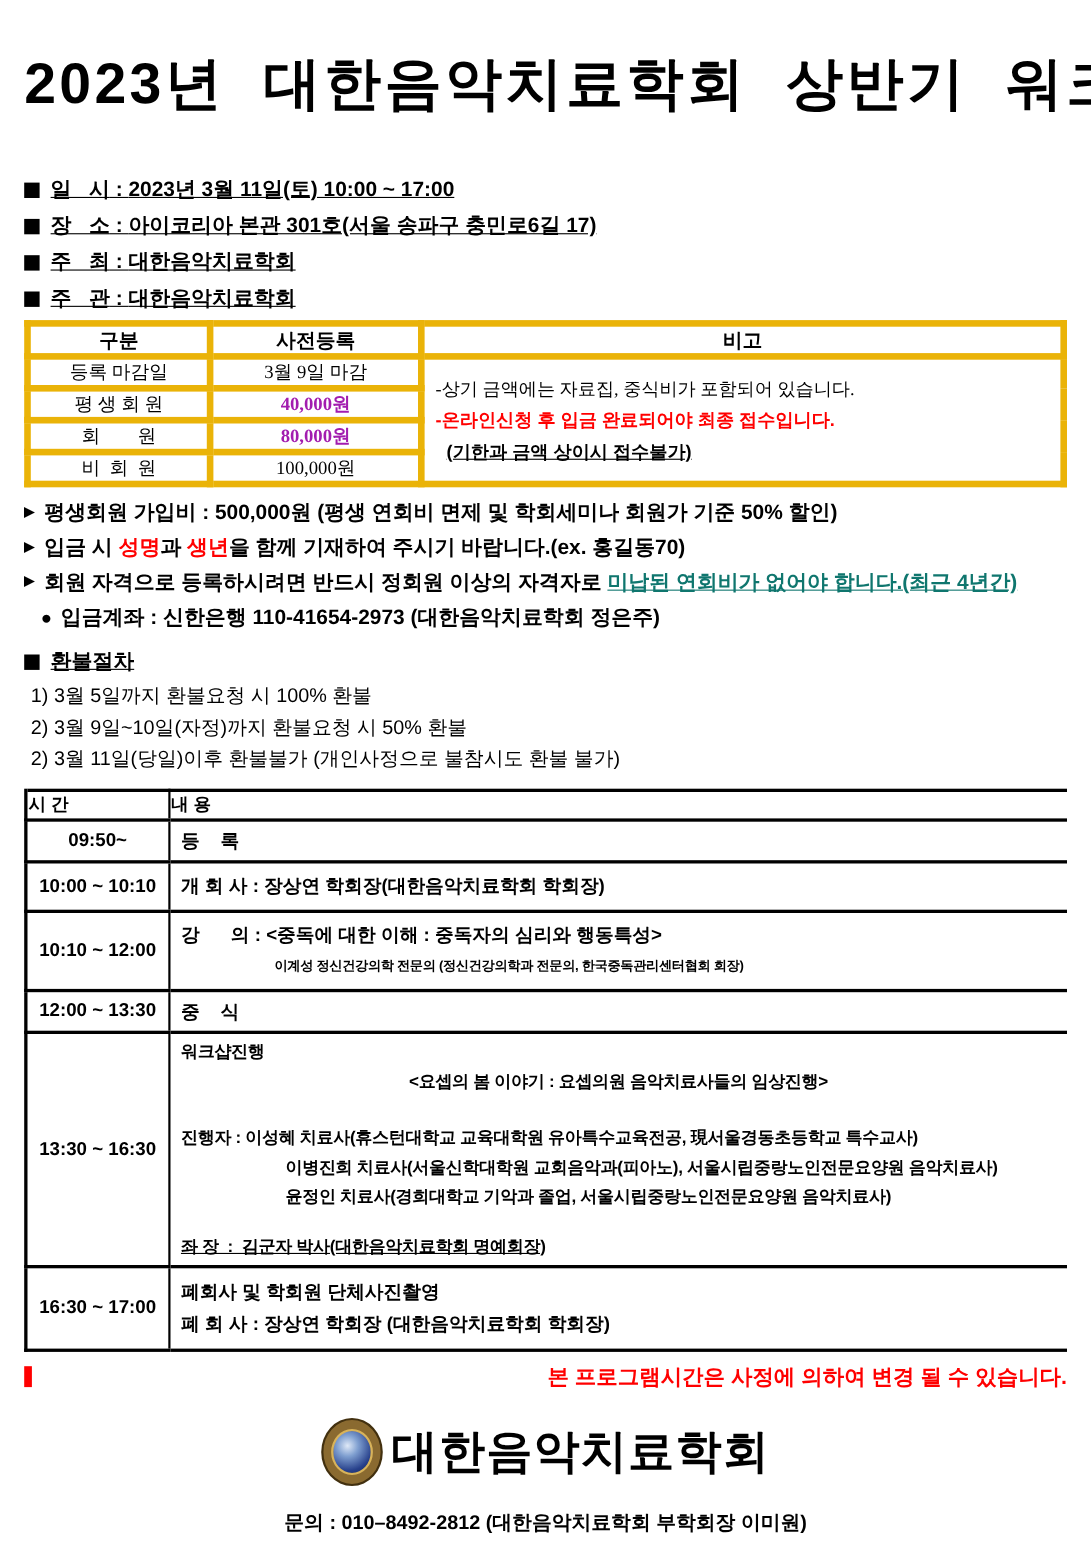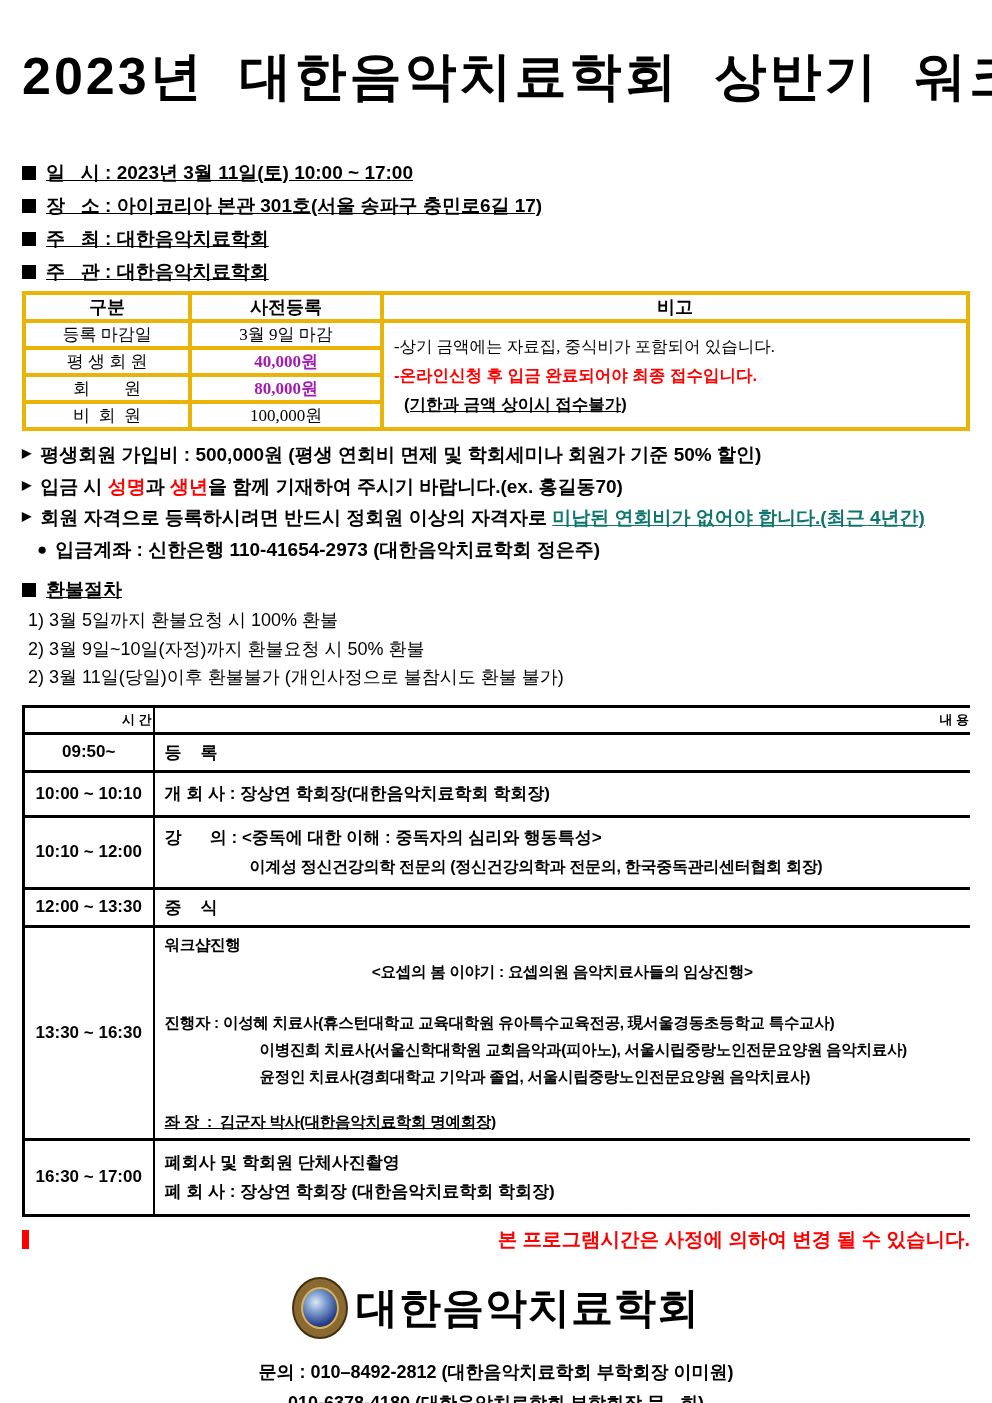--- a/index.html
+++ b/index.html
@@ -35,21 +35,21 @@
   }
   .section-line { margin-top: 2px; }
 
   
   table.fee {
     border-collapse: collapse; table-layout: fixed;
     width: 948px; margin-top: 3px;
     border: 3px solid #000;
     font-family: "Liberation Serif", serif;
   }
-  .fee th, .fee td { border: 4px solid #eab308; padding: 0 4px; }
+  .fee th, .fee td { border: 6px solid #eab308; padding: 0 4px; }
   .fee th { font-size: 18px; font-weight: bold; height: 23px; text-align: center; }
   .fee td.cell { font-size: 17px; height: 22px; text-align: center; white-space: pre; }
   .fee .red-price { color: #a21caf; font-weight: bold; }
   .fee td.note-cell { vertical-align: middle; padding: 2px 10px; }
   .note-line { font-size: 16.5px; line-height: 29px; white-space: pre; }
   .note-plain { font-family: "Liberation Serif", serif; }
   .note-red { font-family: "Liberation Sans", sans-serif; color: #ff0000; font-weight: bold; }
   .note-underline {
     font-family: "Liberation Sans", sans-serif; font-weight: bold;
     text-decoration: underline; padding-left: 10px;
@@ -78,30 +78,30 @@
   }
 
   
   table.schedule {
     border-collapse: collapse; table-layout: fixed;
     width: 948px; margin-top: 13px;
     border-top: 3px solid #000; border-bottom: 3px solid #000;
   }
   .schedule th, .schedule td { border-bottom: 3px solid #000; }
   .schedule .tcol { border-left: 3px solid #000; border-right: 2px solid #000; }
-  .schedule th { font-size: 13px; font-weight: bold; height: 27px; text-align: right; white-space: pre; }
+  .schedule th { font-size: 16px; font-weight: bold; height: 27px; text-align: left; white-space: pre; }
   .schedule td.time {
     text-align: center; font-size: 17px; font-weight: bold; white-space: pre;
     vertical-align: middle;
   }
   .schedule td.content { padding: 3px 10px; vertical-align: middle; }
   .cline { font-size: 17px; font-weight: bold; line-height: 29px; white-space: pre; }
   .cline.small { font-size: 15.5px; line-height: 27px; letter-spacing: -0.3px; }
   .cline.center { text-align: center; }
-  .cline.indent-a { padding-left: 85px; font-size: 16px; letter-spacing: -0.3px; }
+  .cline.indent-a { padding-left: 85px; font-size: 12px; letter-spacing: -0.3px; }
   .cline.indent-b { padding-left: 95px; }
   .cline.uline { text-decoration: underline; }
   .spacer-lg { height: 24px; }
   .spacer-sm { height: 18px; }
 
   
   .notice {
     margin-top: 9px; display: flex; align-items: center;
     color: #ff0000; font-size: 19.5px; font-weight: bold; white-space: pre; justify-content: space-between;
   }

